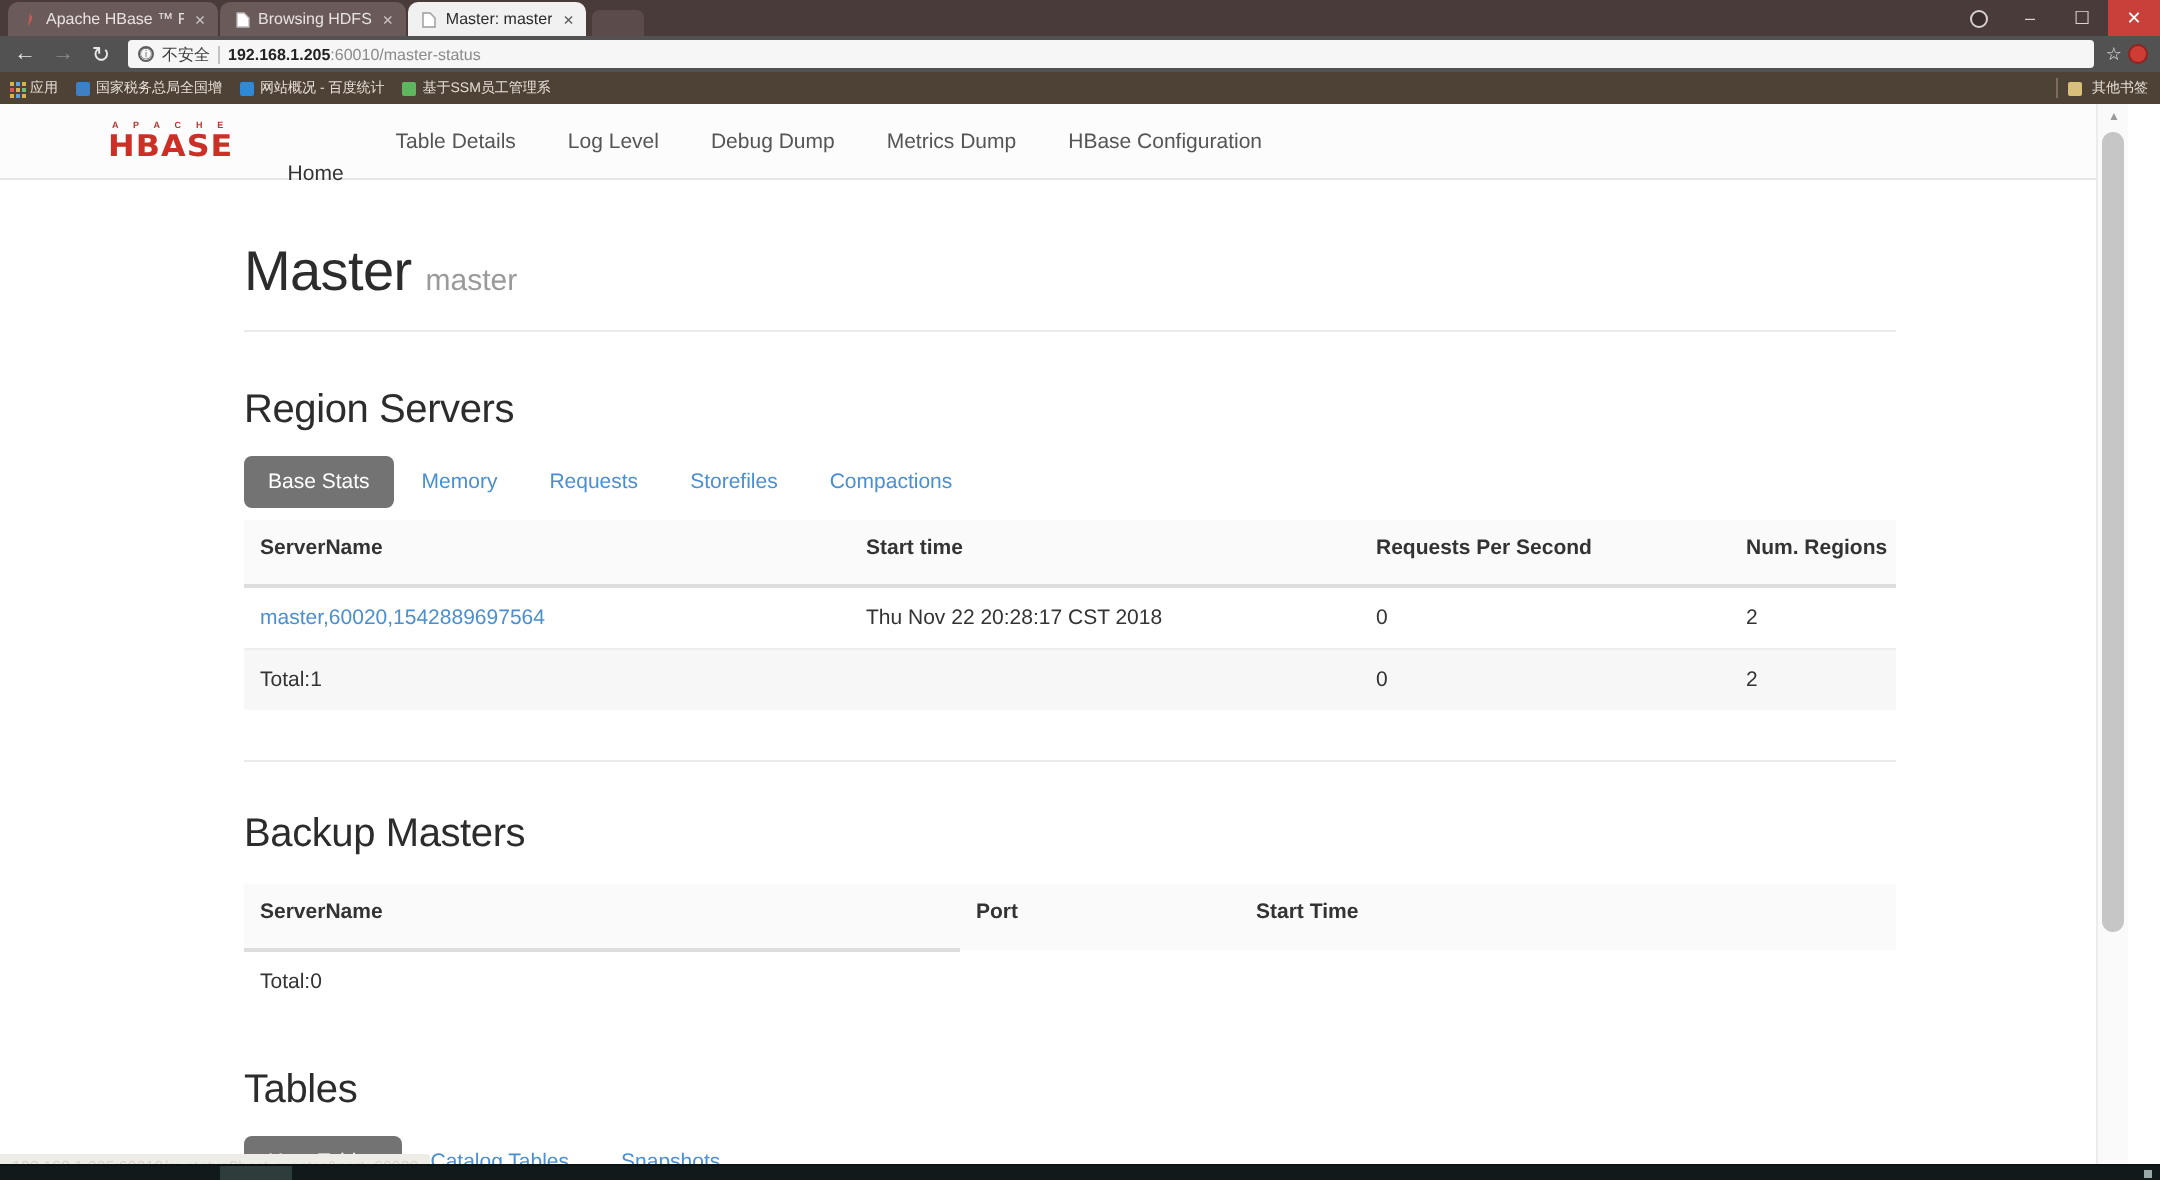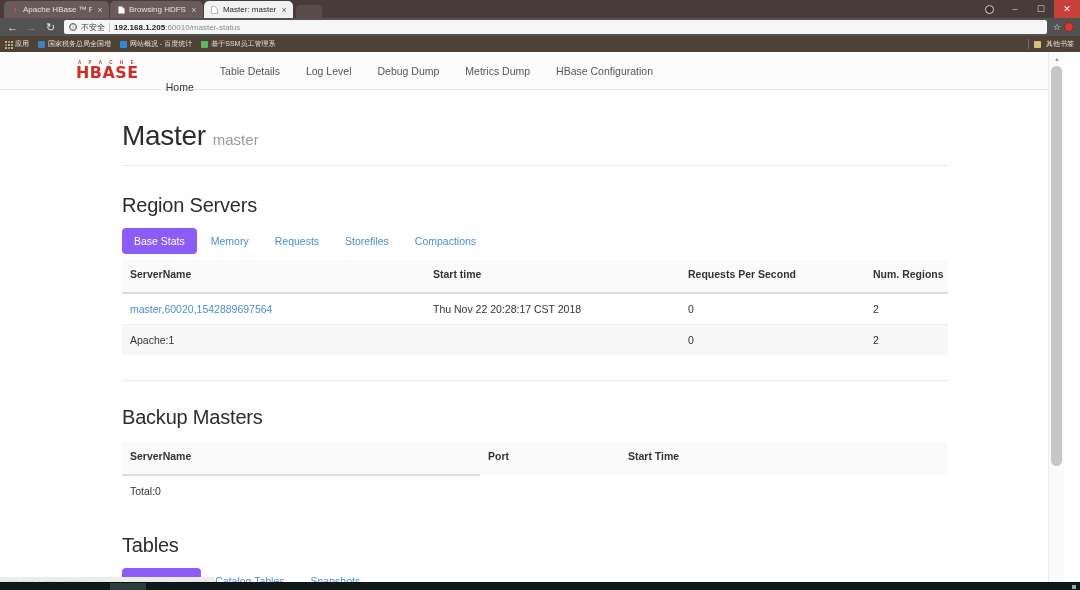--- a/index.html
+++ b/index.html
@@ -166,21 +166,21 @@
     overflow: hidden;
   }
   .page { position: relative; width: 1064px; height: 538px; background:#fff; }
 
   .navbar {
     height: 38px;
     background: #fcfcfc;
     border-bottom: 1px solid #e7e7e7;
     display: flex;
     align-items: center;
-    padding-left: 76px;
+    padding-left: 54px;
   }
   .brand { margin-right: 16px; display: flex; flex-direction: column; align-items: flex-start; }
   .brand-apache {
     font-size: 4.5px; letter-spacing: 3.1px; color: #b03a34;
     font-weight: bold; line-height: 6px; padding-left: 2px;
   }
   .brand-hbase {
     font-size: 15px; font-weight: bold; color: #cc2f26;
     letter-spacing: .5px; line-height: 15px;
     font-family: "DejaVu Sans", sans-serif;
@@ -216,21 +216,21 @@
 
   .pills { display: flex; align-items: center; gap: 2px; }
   .pill {
     font-size: 10.5px;
     color: #4b8fd0;
     padding: 7px 12px;
     border-radius: 4px;
     line-height: 12px;
     white-space: nowrap;
   }
-  .pill.active { background: #8b5cf6; color: #fff; }
+  .pill.active { background: #737373; color: #fff; }
 
   table.hb { width: 100%; border-collapse: collapse; }
   table.hb th {
     text-align: left;
     font-size: 10.5px;
     font-weight: bold;
     color: #333;
     padding: 8px 0 12px 8px;
     border-bottom: 2px solid #dddddd;
     background: #fafafa;
@@ -434,21 +434,21 @@
               </tr>
             </thead>
             <tbody>
               <tr>
                 <td><a class="link">master,60020,1542889697564</a></td>
                 <td>Thu Nov 22 20:28:17 CST 2018</td>
                 <td>0</td>
                 <td>2</td>
               </tr>
               <tr class="total">
-                <td>Apache:1</td>
+                <td>Total:1</td>
                 <td></td>
                 <td>0</td>
                 <td>2</td>
               </tr>
             </tbody>
           </table>
           <div class="tbl-sep"></div>
         </div>
 
         <div class="section" style="margin-top:25px;">

